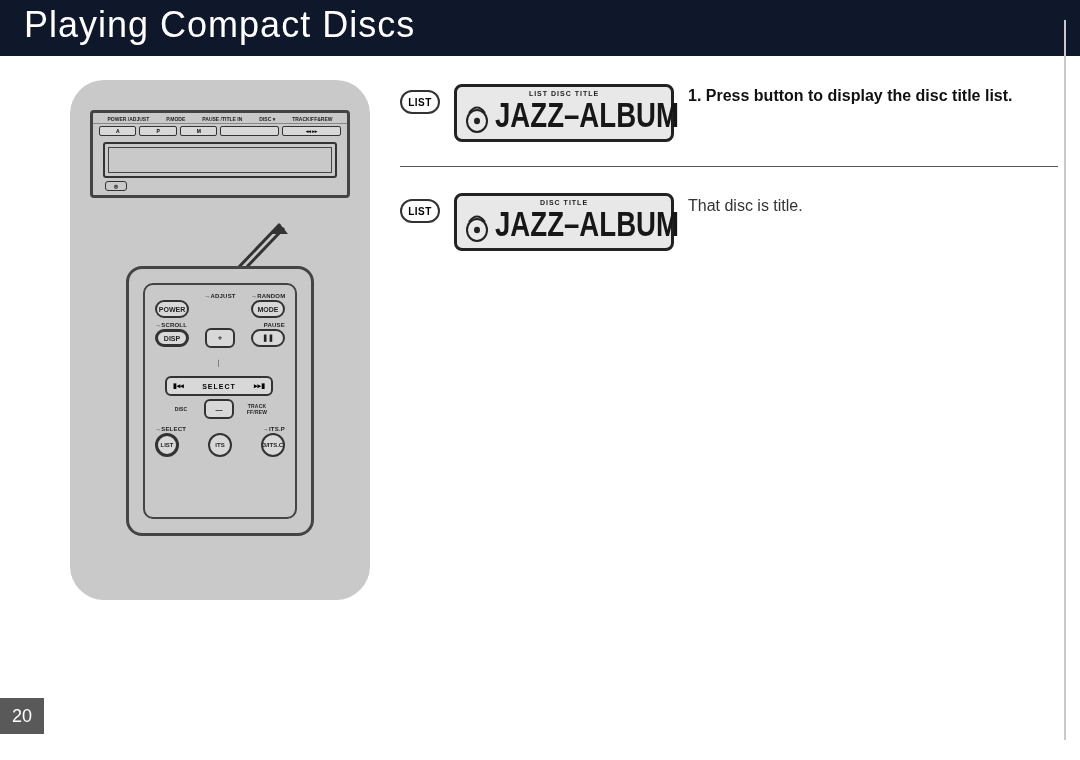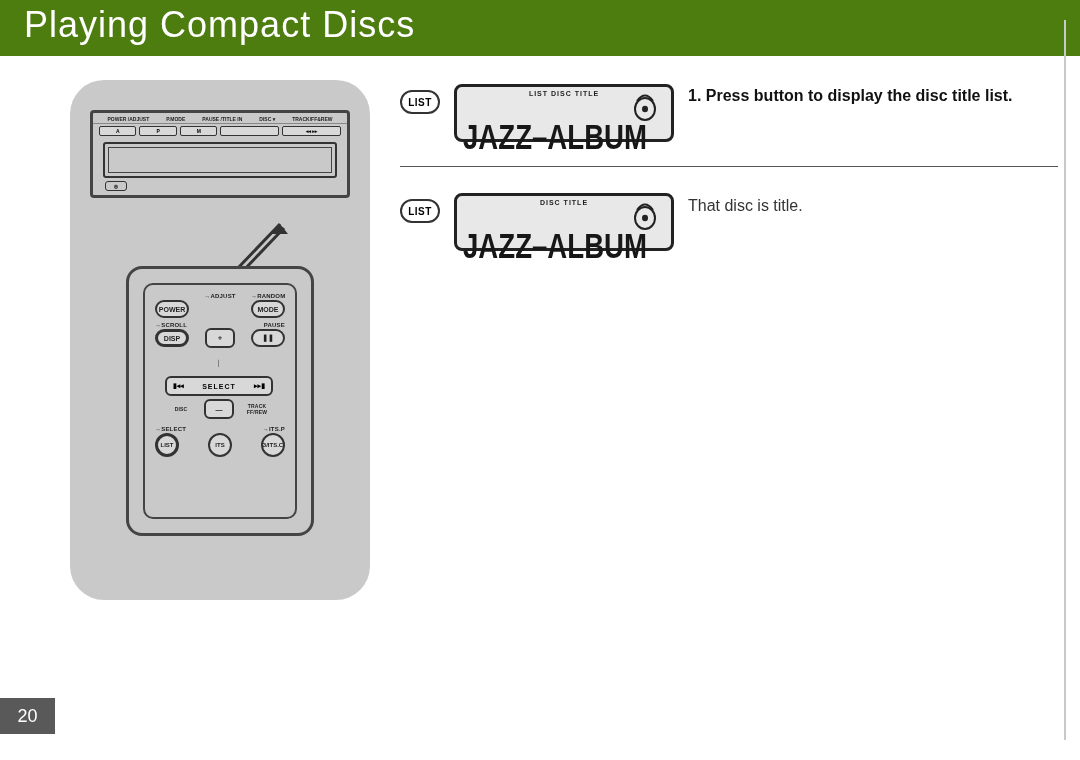--- a/index.html
+++ b/index.html
@@ -5,21 +5,21 @@
   * { box-sizing: border-box; margin: 0; padding: 0; }
   body {
     font-family: "Helvetica Neue", Arial, sans-serif;
     background: #fff;
     width: 1080px;
     height: 760px;
     position: relative;
     overflow: hidden;
   }
   .header-bar {
-    background: #4d7c0f;
+    background: #0f172a;
     color: #fff;
     font-size: 36px;
     letter-spacing: 1px;
     padding: 4px 24px 10px 24px;
     font-weight: 400;
   }
 
   .page {
     display: flex;
     padding: 24px 22px 0 70px;
@@ -180,21 +180,20 @@
 
   .lcd {
     width: 220px; height: 58px;
     border: 3px solid #222;
     border-radius: 8px;
     background: #e8e8e8;
     position: relative;
     display:flex; align-items:flex-end;
     padding: 0 8px 4px 8px;
     flex-shrink:0;
-    flex-direction:column;
   }
   .lcd .tiny-row{
     position:absolute; top:3px; left:0; right:0; text-align:center;
     font-size:7px; font-weight:800; letter-spacing:1px; color:#222;
   }
   .lcd .cd-ic{
     width:24px; height:36px; margin-right:6px; flex-shrink:0;
   }
   .lcd .seg{
     font-family: "Arial Black", Arial, sans-serif;
@@ -216,21 +215,21 @@
   }
 
   hr.sep{
     border:none; border-top:1.5px solid #555; margin: 0 0 26px 0;
   }
 
   
   .page-num{
     position:absolute;
     left:0; bottom:26px;
-    width:55px; height:36px;
+    width:44px; height:36px;
     background:#595959;
     color:#fff;
     font-size:18px;
     display:flex; align-items:center; justify-content:center;
   }
 
   
   .edge-line{
     position:absolute;
     right:14px; top:20px;

